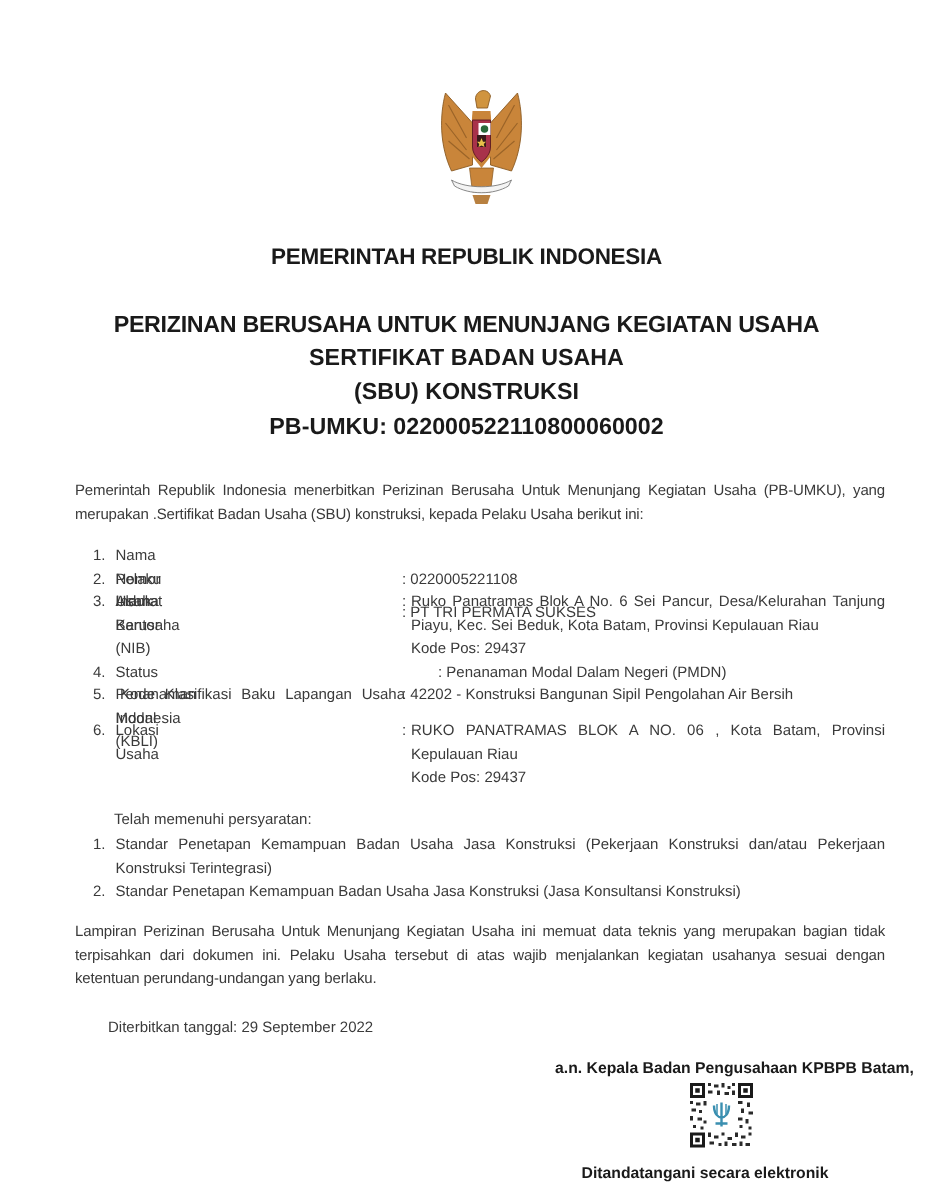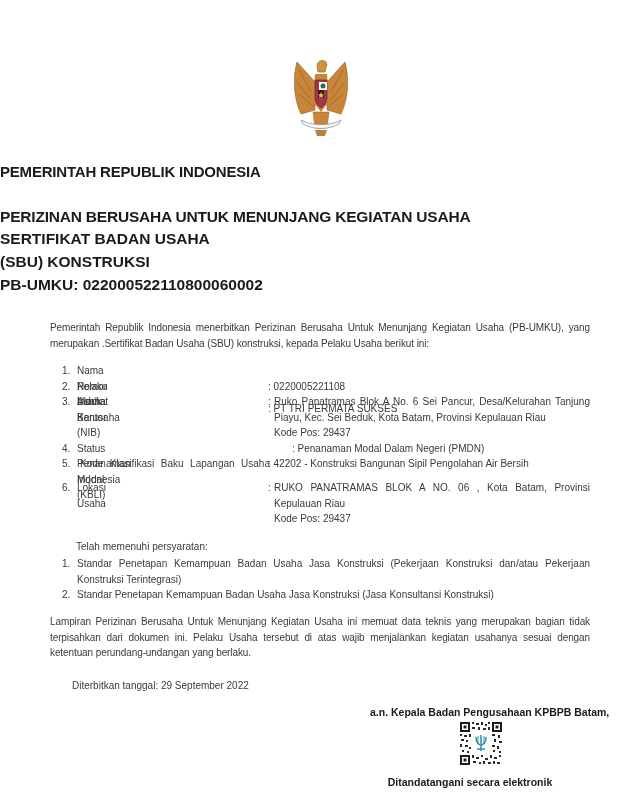--- a/index.html
+++ b/index.html
@@ -1,21 +1,21 @@
 <!DOCTYPE html>
 <html><head>
 <meta charset="utf-8">
 <style>
   * { box-sizing: border-box; margin: 0; padding: 0; }
   html, body { width: 622px; height: 802px; background: #ffffff; overflow: hidden; }
   body { position: relative; font-family: "Liberation Sans", sans-serif; color: #2a2a2a; }
 
   .emblem { position: absolute; left: 291px; top: 52px; width: 60px; height: 100px; }
 
-  .title { position: absolute; left: 0; width: 622px; font-weight: bold; color: #1a1a1a; font-family: "Liberation Sans", sans-serif; }
+  .title { position: absolute; left: 0; width: 622px; text-align: center; font-weight: bold; color: #1a1a1a; font-family: "Liberation Sans", sans-serif; }
   .t-gov { top: 163px; font-size: 15px; letter-spacing: -0.2px; }
   .t-1 { top: 208px; font-size: 15.5px; letter-spacing: -0.2px; }
   .t-2 { top: 230px; font-size: 15.5px; }
   .t-3 { top: 253px; font-size: 15.5px; }
   .t-4 { top: 276px; font-size: 15.5px; }
 
   .para { position: absolute; left: 50px; width: 540px; font-size: 10px; line-height: 15.5px; text-align: justify; color: #3a3a3a; letter-spacing: -0.1px; }
   .intro { top: 320px; }
 
   .row { position: absolute; font-size: 10px; line-height: 15.5px; color: #3a3a3a; }

